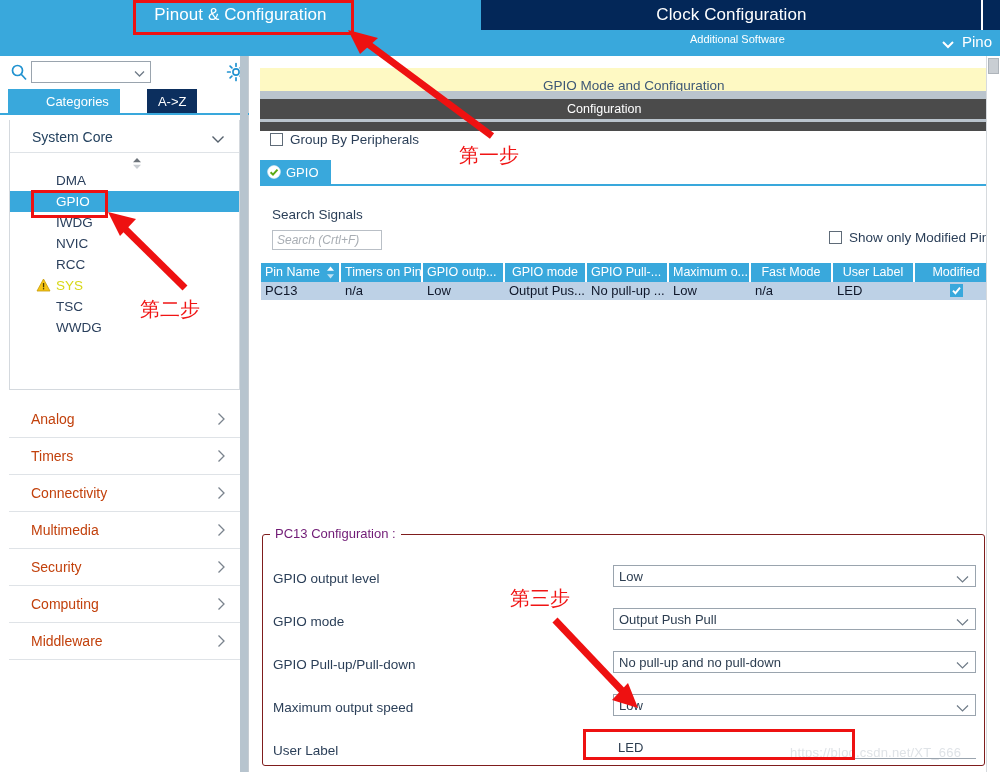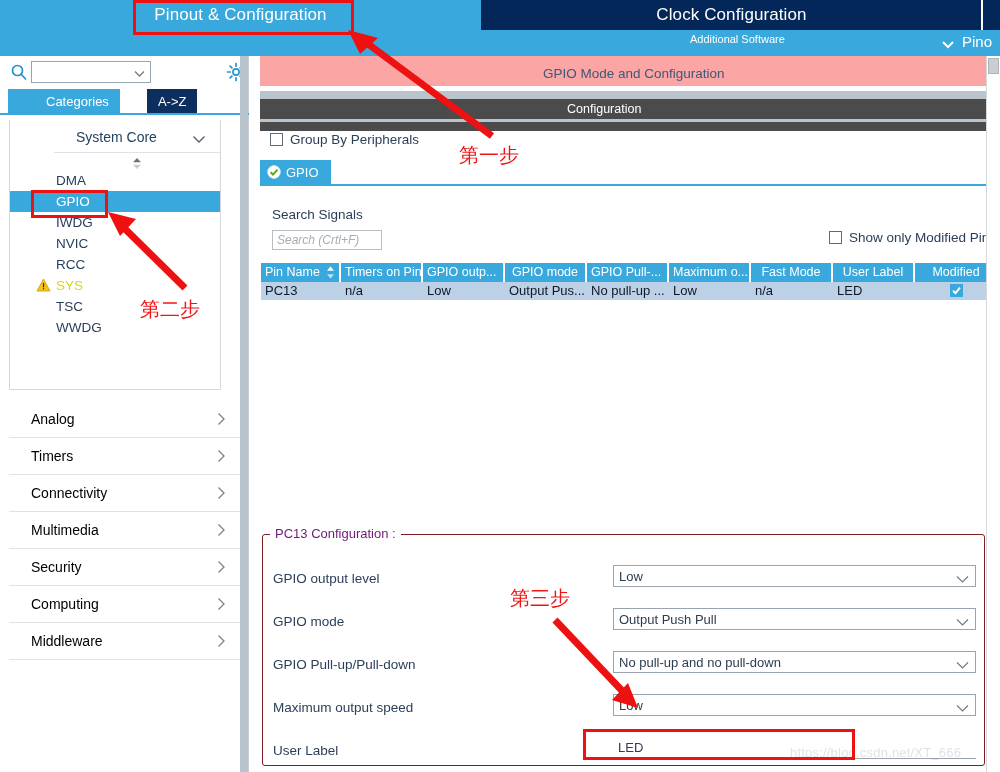--- a/index.html
+++ b/index.html
@@ -88,24 +88,23 @@
     font-size: 13px; color: #ffffff;
   }
   .seg.on  { background: #39a8dc; padding-left: 38px; }
   .seg.off { background: #0c2f5e; margin-left: 27px; }
   .seg-underline {
     position: absolute; left: 0; top: 57px; width: 249px; height: 2px;
     background: #39a8dc;
   }
 
   .tree-card {
-    position: absolute; left: 9px; top: 64px; width: 212px; height: 270px;
+    position: absolute; left: 9px; top: 64px; width: 231px; height: 270px;
     border: 1px solid #d4d9de; border-top: none;
     background: #ffffff;
-    padding-left: 44px;
   }
   .cat-head {
     position: relative; height: 33px; width: 100%;
     border-bottom: 1px solid #dfe3e7;
   }
   .cat-head .ct { position:absolute; left: 22px; top: 9px; font-size: 14px; color:#24425f; }
   .cat-head .cdn { position:absolute; right: 14px; top: 12px; width: 14px; height: 9px; }
 
   .spinner-ico {
     position: absolute; left: 119px; top: 36px; width: 16px; height: 16px;
@@ -122,37 +121,37 @@
   .tnode .wtri {
     position: absolute; left: 26px; top: 3px; width: 15px; height: 14px;
   }
 
   .acc-list { position: absolute; left: 9px; top: 345px; width: 231px; }
   .acc-row {
     position: relative; height: 37px;
     border-bottom: 1px solid #dfe3e7;
     display: flex; align-items: center;
   }
-  .acc-row .al { position:absolute; left: 22px; top: 10px; font-size: 14px; color:#000000; }
+  .acc-row .al { position:absolute; left: 22px; top: 10px; font-size: 14px; color:#c2410c; }
   .acc-row .ar { position:absolute; right: 14px; top: 11px; width: 9px; height: 14px; }
 
   
   .side-scroll {
     position: absolute; left: 240px; top: 56px; width: 8px; height: 716px;
     background: #b7c4ce;
   }
 
   
   .main {
     position: absolute; left: 249px; top: 56px; width: 751px; height: 716px;
     background: #ffffff;
   }
   .gpio-mode-bar {
-    position: absolute; left: 11px; top: 0px; width: 740px; height: 31px;
-    background: #fca5a5; border-bottom: 1px solid #ffffff;
+    position: absolute; left: 11px; top: 12px; width: 740px; height: 31px;
+    background: #fef9c3; border-bottom: 1px solid #ffffff;
   }
   .gpio-mode-bar .t {
     position: absolute; left: 283px; top: 10px; font-size: 13.5px; color:#3e5876;
   }
   .gmb-greyline {
     position: absolute; left: 11px; top: 35px; width: 740px; height: 8px;
     background: #bac4cd;
   }
   .config-band {
     position: absolute; left: 11px; top: 43px; width: 740px; height: 32px;

